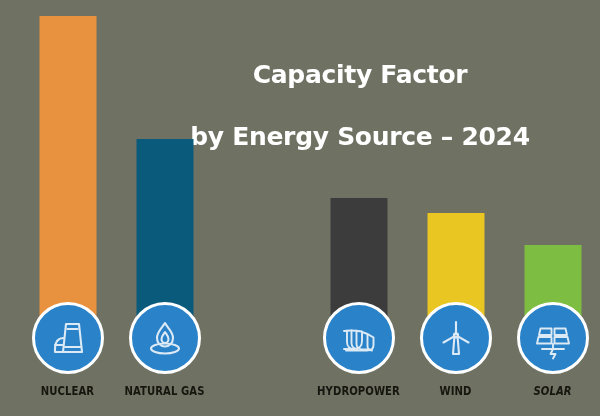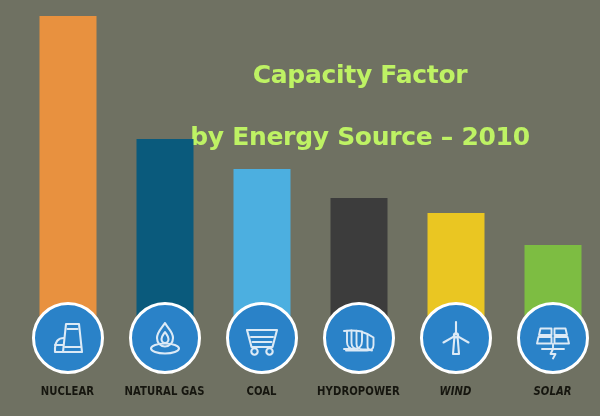--- a/index.html
+++ b/index.html
@@ -23,21 +23,21 @@
     position: absolute;
     left: 150px;
     top: 28px;
     width: 420px;
     text-align: center;
     font-family: "DejaVu Sans", "Liberation Sans", sans-serif;
     font-weight: bold;
     font-size: 25px;
     line-height: 1.24;
     letter-spacing: -0.3px;
-    color: #bef264;
+    color: #ffffff;
     white-space: pre-line;
   }
   .plot {
     position: absolute;
     left: 4px;
     top: 0;
     width: 600px;
     height: 416px;
   }
   .bar-group {
@@ -99,21 +99,21 @@
     white-space: nowrap;
   }
 </style>
 </head>
 <body>
 
 <div id="infographic">
 
   <div class="chart-title">
     <div>Capacity Factor</div>
-    <div>by Energy Source – 2010</div>
+    <div>by Energy Source – 2024</div>
   </div>
 
   <div class="plot">
 
     <div class="bar-group" style="left:15px;">
       <div class="bar" style="height:322px;background:#e8913f;">
         <div class="bar-value">93.5%</div>
       </div>
       <div class="icon-badge">
         <svg width="46" height="46" viewBox="0 0 46 46" fill="none" stroke="#dceaf6" stroke-width="2.1" stroke-linejoin="round" stroke-linecap="round">
@@ -134,54 +134,39 @@
       <div class="icon-badge">
         <svg width="46" height="46" viewBox="0 0 46 46" fill="none" stroke="#dceaf6" stroke-width="2.1" stroke-linejoin="round" stroke-linecap="round">
           <path d="M23 8 C19 14 15 17 15 23 C15 28 18.5 31.5 23 31.5 C27.5 31.5 31 28 31 23 C31 17 27 15 23 8 Z"></path>
           <path d="M23 17 C21 20 19.5 21.5 19.5 24 C19.5 26.4 21.1 28 23 28 C24.9 28 26.5 26.4 26.5 24 C26.5 21.5 25 20 23 17 Z"></path>
           <ellipse cx="23" cy="33.5" rx="14" ry="5"></ellipse>
         </svg>
       </div>
       <div class="cat-label">NATURAL GAS</div>
     </div>
 
-    <div class="bar-group" style="left:209px;">
-      <div class="bar" style="height:169px;background:#4cafe0;">
-        <div class="bar-value">47.5%</div>
-      </div>
-      <div class="icon-badge">
-        <svg width="46" height="46" viewBox="0 0 46 46" fill="none" stroke="#dceaf6" stroke-width="2.1" stroke-linejoin="round" stroke-linecap="round">
-          <path d="M8 15 L38 15 L33.5 32 L12.5 32 Z"></path>
-          <path d="M12 22 L34 22"></path>
-          <path d="M13.5 27 L32.5 27"></path>
-          <circle cx="15.5" cy="36.5" r="3.2"></circle>
-          <circle cx="30.5" cy="36.5" r="3.2"></circle>
-        </svg>
-      </div>
-      <div class="cat-label">COAL</div>
-    </div>
 
     <div class="bar-group" style="left:306px;margin-top:39px;">
       <div class="bar" style="height:140px;background:#3c3c3c;">
         <div class="bar-value">39.1%</div>
       </div>
       <div class="icon-badge">
         <svg width="46" height="46" viewBox="0 0 46 46" fill="none" stroke="#dceaf6" stroke-width="1.9" stroke-linejoin="round" stroke-linecap="round">
           <path d="M8 16 C14 15 20 15.5 26 16.5 L26 26 C26 31 23 34 18.5 34 L8 34"></path>
           <path d="M11 15.6 L11 27 C11 31.5 14 34 18 34"></path>
           <path d="M15.5 15.4 L15.5 28 C15.5 32 18.5 34 22 34"></path>
           <path d="M20.5 15.8 L20.5 29 C20.5 32.5 23.5 34.5 27 34.5 L34 34.5"></path>
           <path d="M26 17 C30 18 34 20 37.5 22.5 L37.5 30 C37.5 33.5 35 35.5 31 35.5 L10 35.5"></path>
           <path d="M31.5 19.5 L31.5 31 C31.5 34 33.5 35.5 36 35.5"></path>
         </svg>
       </div>
       <div class="cat-label">HYDROPOWER</div>
     </div>
 
-    <div class="bar-group" style="left:403px;font-style:italic;">
+    <div class="bar-group" style="left:403px;">
       <div class="bar" style="height:125px;background:#eac622;">
         <div class="bar-value">34.8%</div>
       </div>
       <div class="icon-badge">
         <svg width="46" height="46" viewBox="0 0 46 46" fill="none" stroke="#dceaf6" stroke-width="2.1" stroke-linejoin="round" stroke-linecap="round">
           <path d="M23 19.5 L23 7"></path>
           <path d="M21.6 21.2 L10.5 27.5"></path>
           <path d="M24.4 21.2 L35.5 27.5"></path>
           <circle cx="23" cy="20.3" r="2.1"></circle>
           <path d="M21.4 22.2 L20 39 L26 39 L24.6 22.2"></path>

